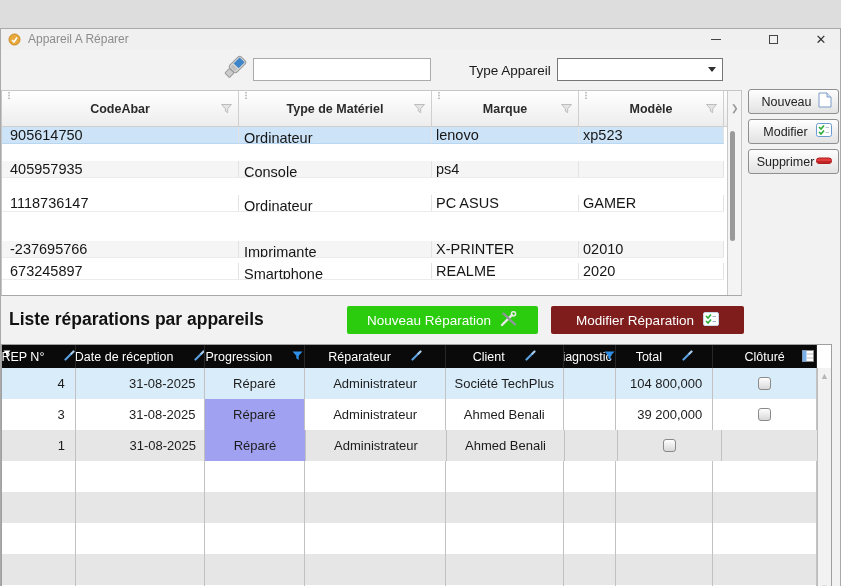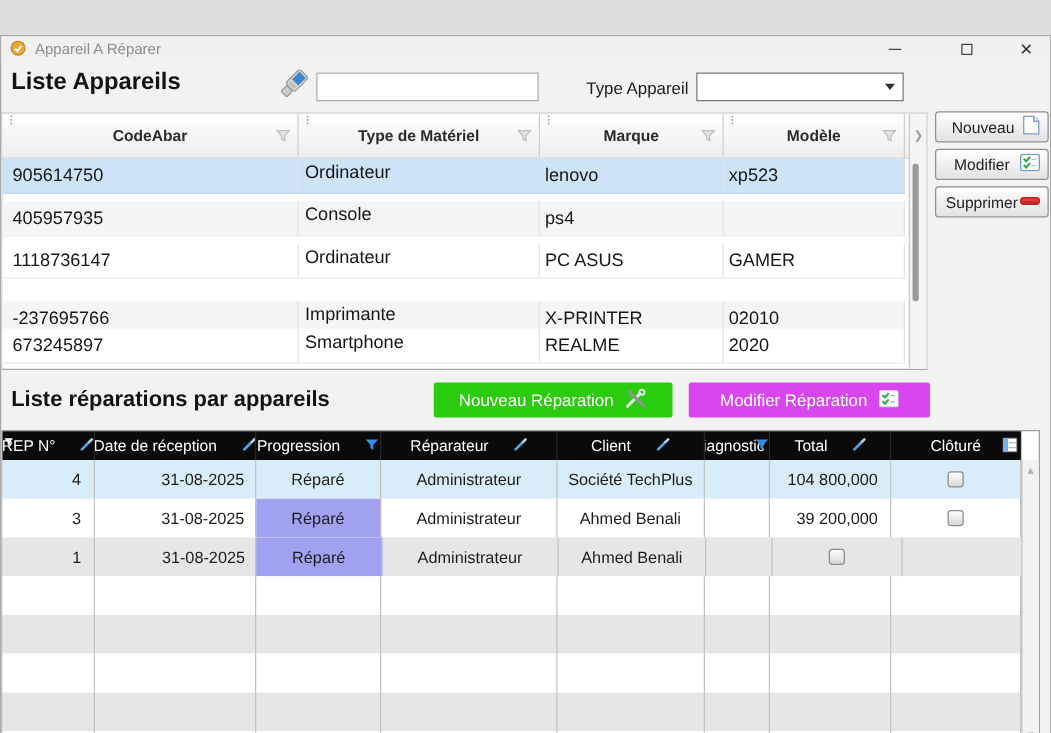--- a/index.html
+++ b/index.html
@@ -25,38 +25,38 @@
   .type-label{ position:absolute; left:468px; top:34px; font-size:13.5px; color:#1a1a1a; }
   .combo{ position:absolute; left:556px; top:29px; width:166px; height:23px; background:#fff; border:1px solid #767676; display:flex; align-items:center; justify-content:flex-end; padding-right:6px; }
   .combo-arrow{ width:0; height:0; border-left:4px solid transparent; border-right:4px solid transparent; border-top:5px solid #303030; }
   
   .grid1{ position:absolute; left:0; top:61px; width:741px; height:206px; background:#fff; border:1px solid #c6c6c6; border-bottom:1px solid #a8a8a8; }
   .g1-header{ position:absolute; left:0; top:0; width:726px; height:36px; display:flex; background:linear-gradient(#ffffff,#ededed); border-bottom:1px solid #cfcfcf; }
   .g1h{ position:relative; display:flex; align-items:center; justify-content:center; font-size:12.5px; font-weight:bold; color:#2b2b2b; border-right:1px solid #cfcfcf; }
   .drag-dots{ position:absolute; left:3px; top:1px; font-size:8px; color:#9a9a9a; line-height:1; }
   .g1h .funnel{ position:absolute; right:6px; top:12px; }
   .c1{ width:237px; } .c2{ width:193px; } .c3{ width:147px; } .c4{ width:145px; }
-  .g1-row{ position:absolute; left:0; width:722px; height:28px; display:flex; background:#fff; border-bottom:1px solid #ececec; }
+  .g1-row{ position:absolute; left:0; width:722px; height:17px; display:flex; background:#fff; border-bottom:1px solid #ececec; }
   .g1-row.alt{ background:#f5f5f5; }
   .g1-row.sel{ background:#cde4f8; border-bottom:1px solid #b9d7f0; }
   .g1c{ display:flex; align-items:center; padding-left:8px; font-size:14.5px; color:#161616; border-right:1px solid #e3e3e3; overflow:hidden; white-space:nowrap; }
   .g1c.typ{ align-items:flex-start; padding-top:3px; padding-left:5px; }
   .g1c.c3, .g1c.c4{ padding-left:4px; }
   .g1-scroll{ position:absolute; right:0; top:0; width:14px; height:204px; background:#f4f4f4; border-left:1px solid #c9c9c9; }
   .g1-chev{ position:absolute; top:12px; left:3px; font-size:9px; color:#9a9a9a; }
   .g1-thumb{ position:absolute; left:2px; top:40px; width:5px; height:110px; background:#9a9a9a; border-radius:3px; }
   
   .side-btn{ position:absolute; left:747px; width:91px; height:25px; border:1px solid #8f8f8f; border-radius:3px; background:linear-gradient(#fefefe,#e2e2e2); display:flex; align-items:center; padding:0 6px; font-size:12.5px; color:#222; cursor:default; }
   .side-btn span.lbl{ flex:1; text-align:center; }
   .b-nouveau{ top:60px; } .b-modifier{ top:90px; } .b-supprimer{ top:120px; }
   
   .h2{ position:absolute; left:8px; top:280px; font-size:17.5px; font-weight:bold; color:#121212; }
   .action-btn{ position:absolute; top:277px; height:28px; display:flex; align-items:center; justify-content:center; gap:9px; color:#fff; font-size:13.5px; border-radius:2px; cursor:default; }
   .btn-green{ left:346px; width:191px; background:#2bcb0e; }
-  .btn-blue{ left:550px; width:193px; background:#d946ef; }
+  .btn-blue{ left:550px; width:193px; background:#7f1d1d; }
   
   .grid2{ position:absolute; left:0; top:315px; width:831px; height:253px; background:#fff; border:1px solid #9f9f9f; }
   .g2-header{ position:absolute; left:0; top:0; width:815px; height:23px; display:flex; background:#0a0a0a; }
   .g2h{ position:relative; display:flex; align-items:center; justify-content:center; gap:20px; color:#fff; font-size:12.5px; border-right:1px solid rgba(255,255,255,0.12); overflow:hidden; white-space:nowrap; }
   .k1{ width:74px; } .k2{ width:129px; } .k3{ width:101px; } .k4{ width:141px;justify-content:center; }
   .k5{ width:118px; } .k6{ width:53px; } .k7{ width:97px; } .k8{ width:104px; }
   .corner-funnel{ position:absolute; left:1px; top:2px; }
   .col-chooser{ position:absolute; right:2px; top:5px; }
   .g2-row{ position:absolute; left:0; width:815px; height:31px; display:flex; background:#fff; }
   .g2-row.sel{ background:#d9ecf9; }
@@ -91,21 +91,20 @@
         <span class="glyph-min"></span>
       </span>
     <span class="winbtn btn-max">
         <span class="glyph-max"></span>
       </span>
     <span class="winbtn btn-close">
         <span class="glyph-close">✕</span>
       </span>
   </div>
 
-  <div class="h1">Liste Appareils</div>
   <span class="scanner">
     <svg width="28" height="28" viewBox="0 0 28 28">
       <g transform="rotate(45 14 14)">
         <rect x="9" y="1" width="10" height="16" rx="2.5" fill="#d6d6d6" stroke="#9a9a9a"></rect>
         <rect x="10.5" y="2.5" width="7" height="8.5" fill="#3d85c8"></rect>
         <rect x="11" y="17.5" width="6.5" height="6.5" rx="1" fill="#cccccc" stroke="#9a9a9a"></rect>
         <rect x="11" y="12.5" width="6" height="3" fill="#bfbfbf"></rect>
       </g>
     </svg>
   </span>

